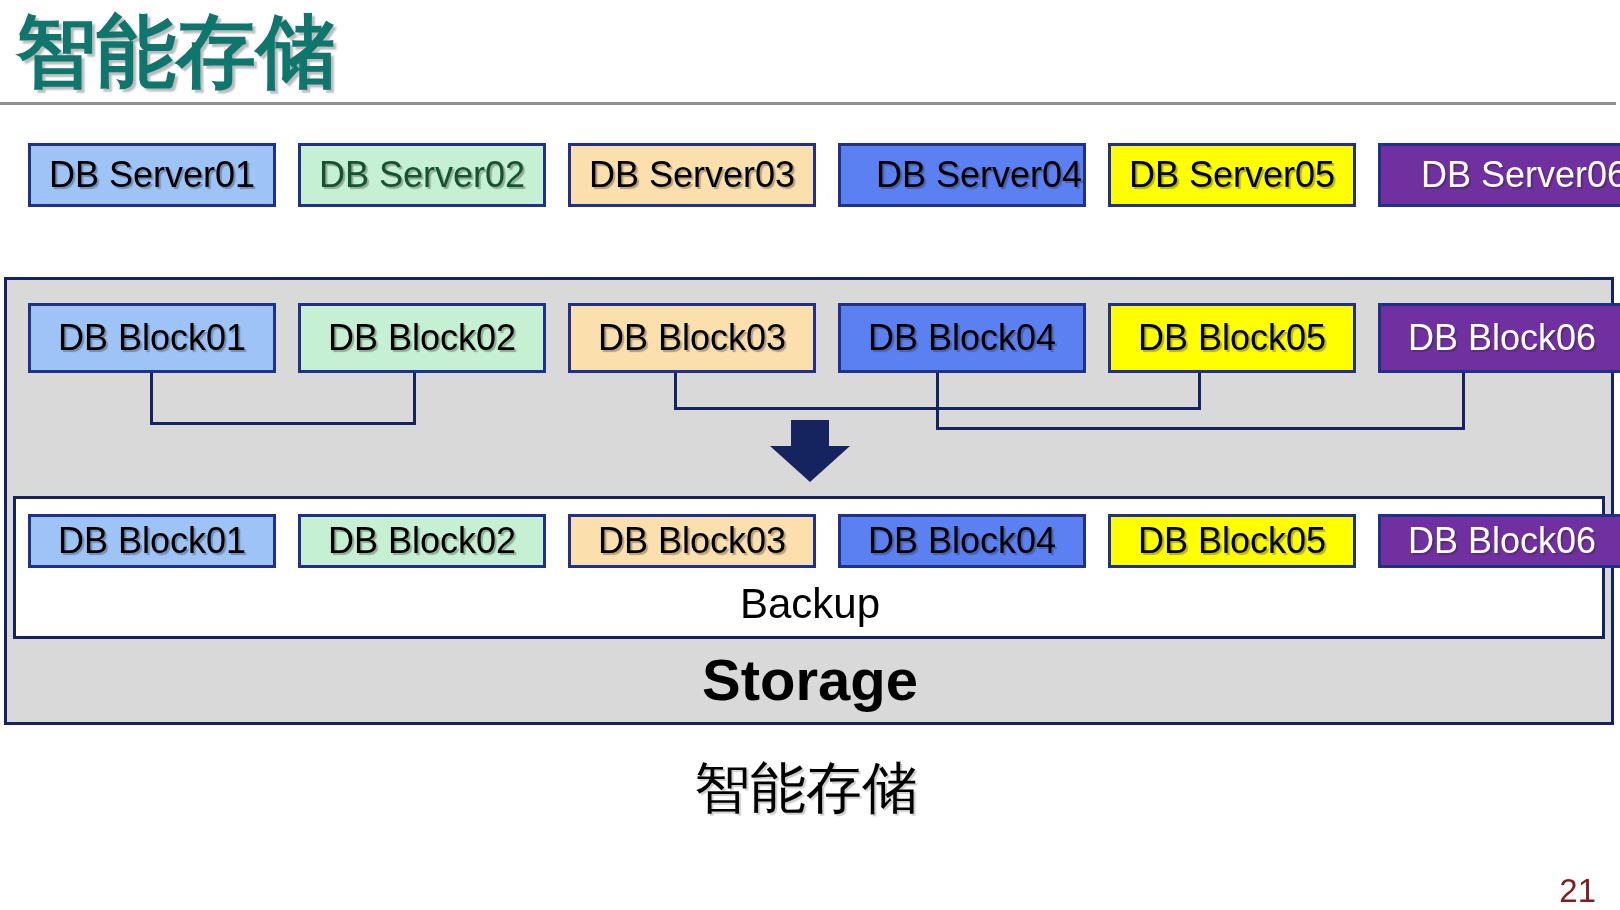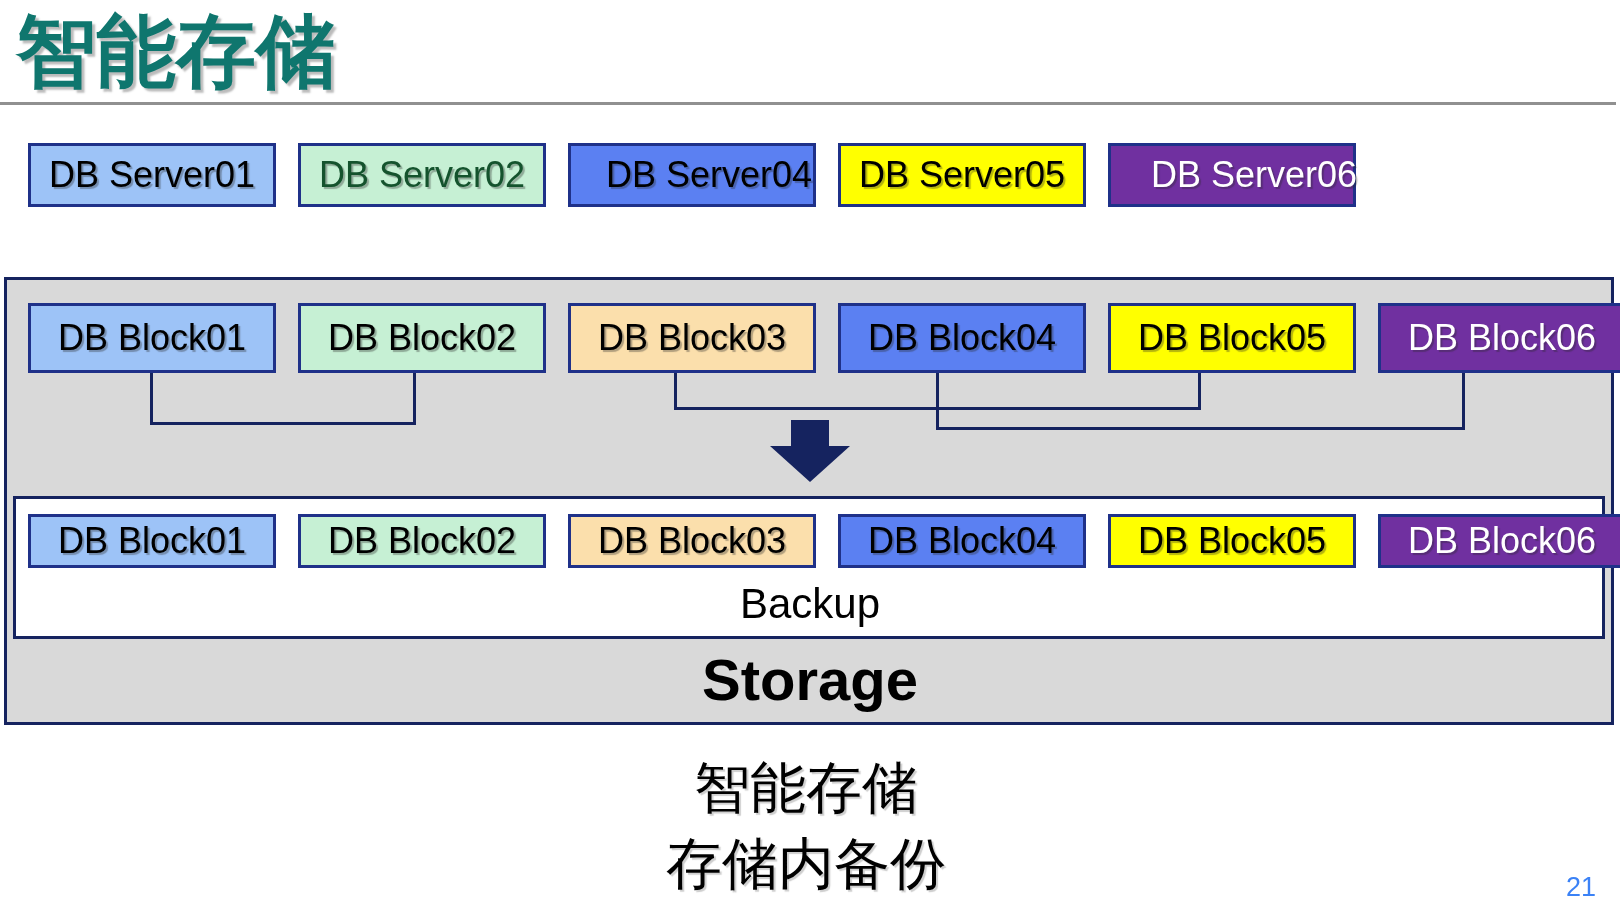--- a/index.html
+++ b/index.html
@@ -76,32 +76,33 @@
     position:absolute;left:0;top:646px;width:1620px;text-align:center;
     font-size:58px;font-weight:bold;color:#000;
   }
   .caption{
     position:absolute;left:0;top:750px;width:1612px;text-align:center;
     font-size:56px;line-height:76px;color:#000;
     text-shadow:2px 2px 1px rgba(60,60,60,0.25);
   }
   .page-number{
     position:absolute;right:24px;top:872px;
-    font-size:27px;color:#3b82f6;
+    font-size:33px;color:#7f1d1d;
   }
 </style>
 </head>
 <body>
 
 <div class="slide-title">智能存储</div>
 <div class="title-rule"></div>
 
 <div class="box-row row-servers">
   <div class="node-box" style="background: rgb(157, 195, 247); color: rgb(0, 0, 0);">DB Server01</div>
   <div class="node-box" style="background: rgb(198, 240, 212); color: #14532d;">DB Server02</div>
+  <div class="node-box" style="background: rgb(251, 223, 172); color: rgb(0, 0, 0);">DB Server03</div>
   <div class="node-box" style="background: rgb(91, 128, 242); color: rgb(0, 0, 0); padding-left: 34px;">DB Server04</div>
   <div class="node-box" style="background: rgb(255, 255, 0); color: rgb(0, 0, 0); text-align: right;">DB Server05</div>
   <div class="node-box" style="background: rgb(112, 48, 160); color: rgb(255, 255, 255); padding-left: 44px;">DB Server06</div>
 </div>
 
 <div class="storage-container"></div>
 
 <div class="box-row row-blocks-top">
   <div class="node-box" style="background: rgb(157, 195, 247); color: rgb(0, 0, 0);">DB Block01</div>
   <div class="node-box" style="background: rgb(198, 240, 212); color: rgb(0, 0, 0);">DB Block02</div>
@@ -133,16 +134,15 @@
   <div class="node-box" style="background: rgb(91, 128, 242); color: rgb(0, 0, 0);">DB Block04</div>
   <div class="node-box" style="background: rgb(255, 255, 0); color: rgb(0, 0, 0);">DB Block05</div>
   <div class="node-box" style="background: rgb(112, 48, 160); color: rgb(255, 255, 255);">DB Block06</div>
 </div>
 
 <div class="backup-label">Backup</div>
 <div class="storage-label">Storage</div>
 
 <div class="caption">
   <div>智能存储</div>
-  <div>存储内备份</div>
 </div>
 
 <div class="page-number">21</div>
 
 </body></html>

